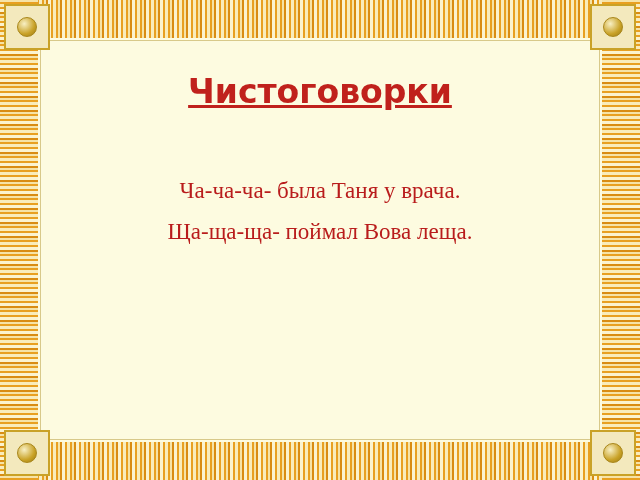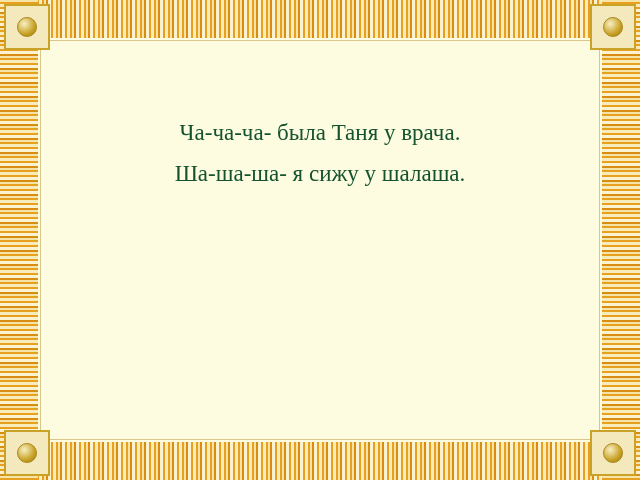--- a/index.html
+++ b/index.html
@@ -125,21 +125,21 @@
   }
 
   .lines {
     margin-top: 58px;
     text-align: center;
   }
   .line {
     font-family: "Liberation Serif", serif;
     font-size: 23px;
     line-height: 41px;
-    color: #14532d;
+    color: #b91c1c;
   }
 </style>
 </head>
 <body>
 
 <div class="slide">
 
   <div class="frame-border frame-top"></div>
   <div class="frame-border frame-bottom"></div>
   <div class="frame-border frame-left"></div>
@@ -154,20 +154,21 @@
     <div class="knob"></div>
   </div>
   <div class="corner corner-bl">
     <div class="knob"></div>
   </div>
   <div class="corner corner-br">
     <div class="knob"></div>
   </div>
 
   <div class="content">
+    <div class="title">Чистоговорки</div>
 
     <div class="lines">
       <div class="line">Ча-ча-ча- была Таня у врача.</div>
-      <div class="line">Ша-ша-ша- я сижу у шалаша.</div>
+      <div class="line">Ща-ща-ща- поймал Вова леща.</div>
     </div>
   </div>
 
 </div>
 
 </body></html>

